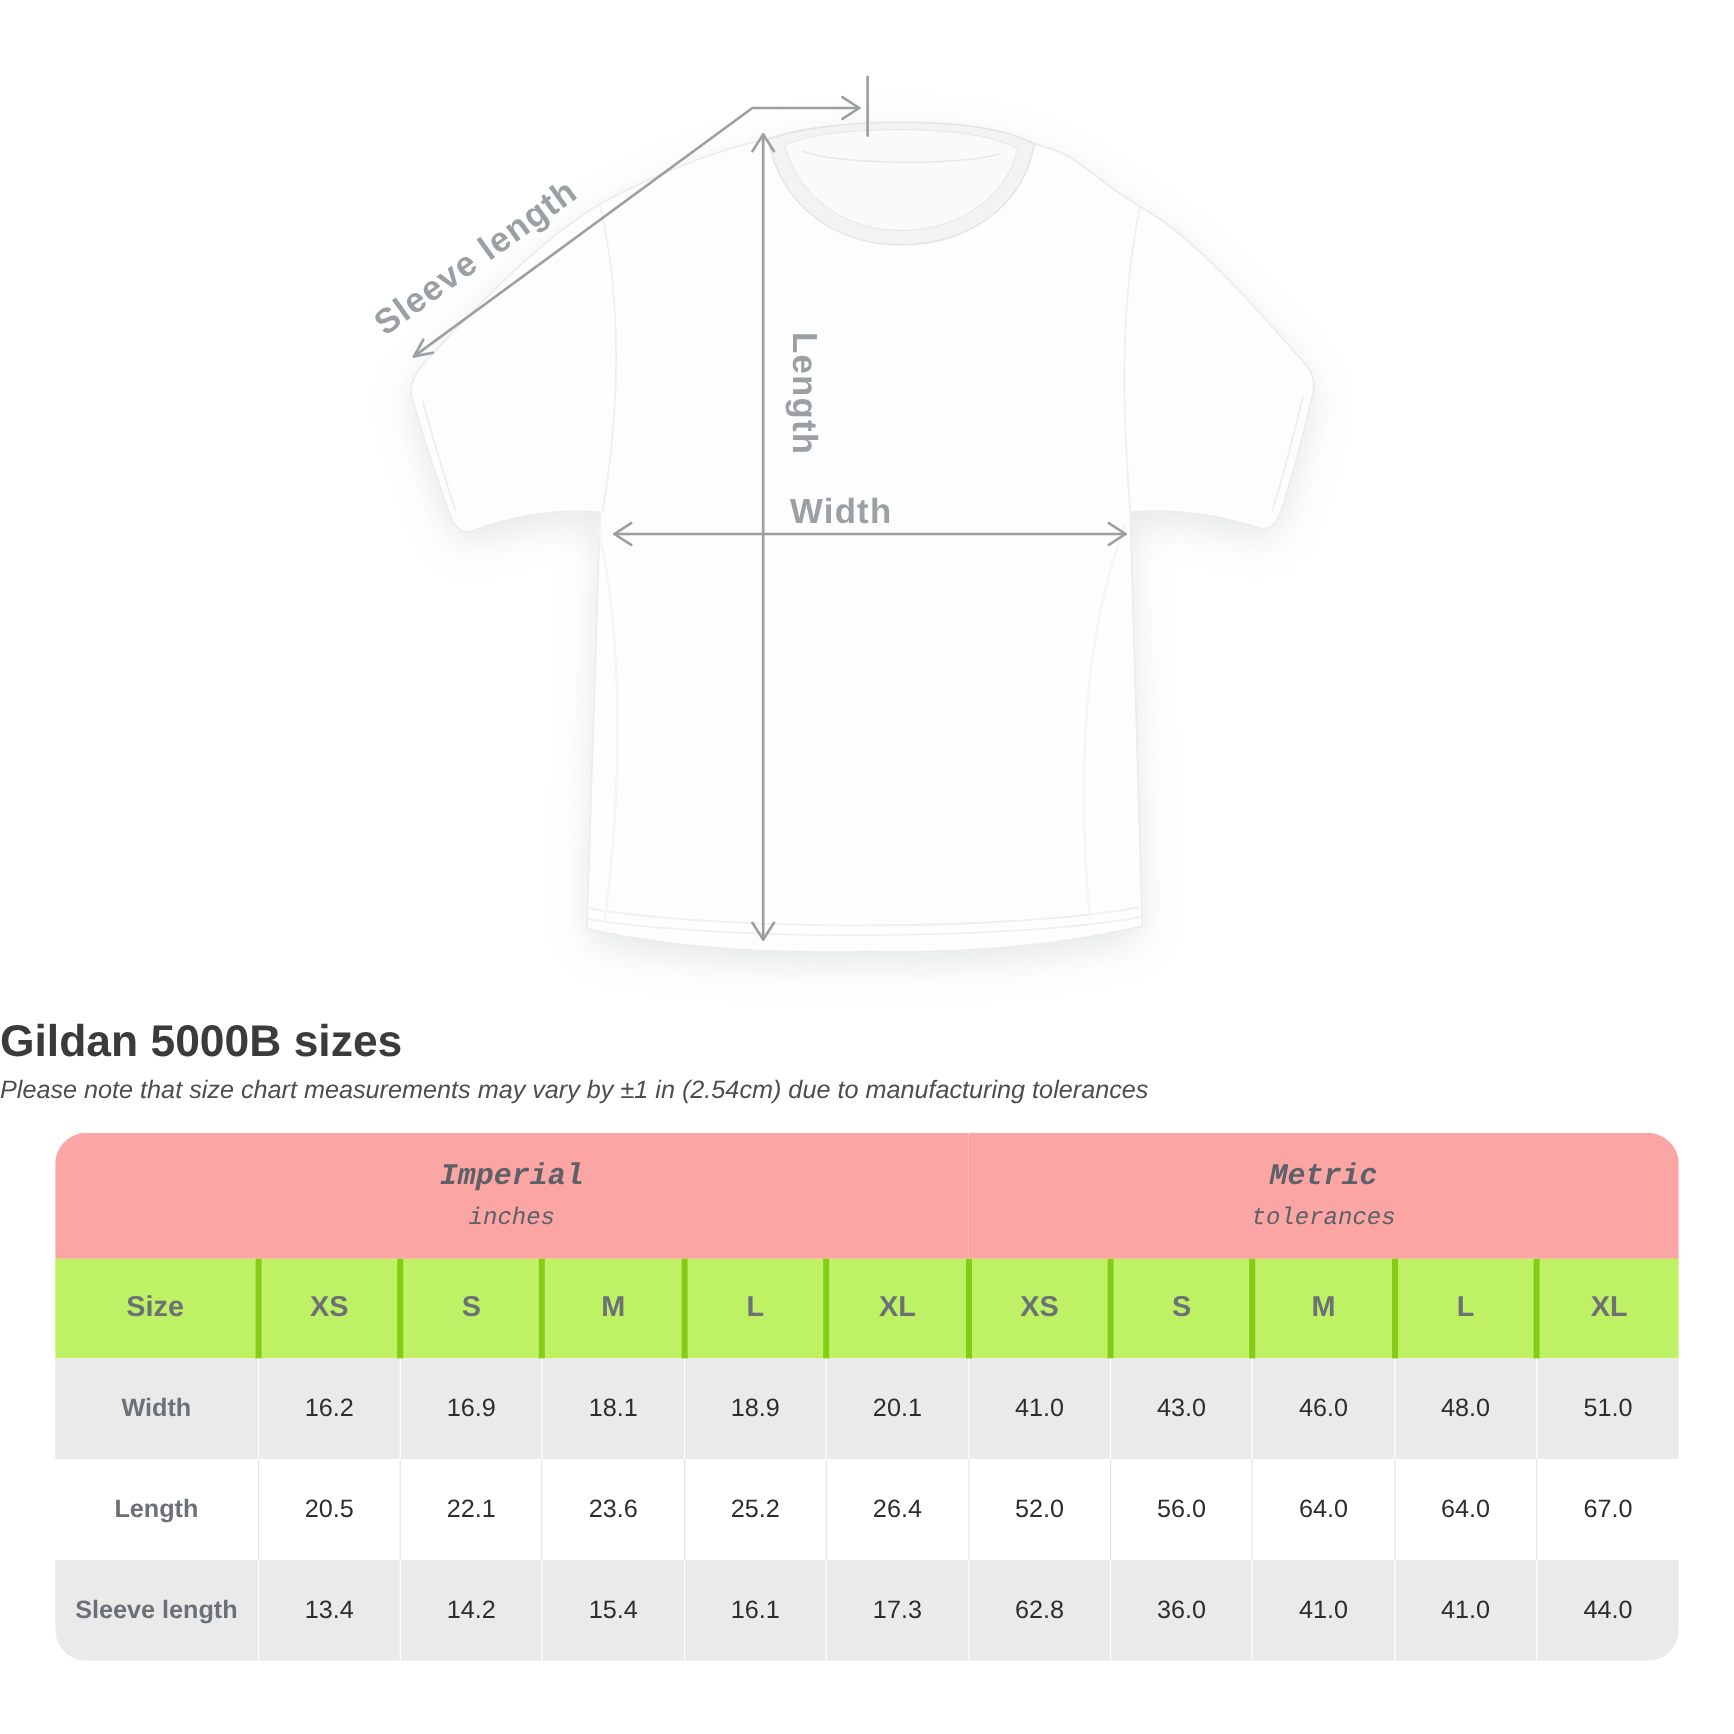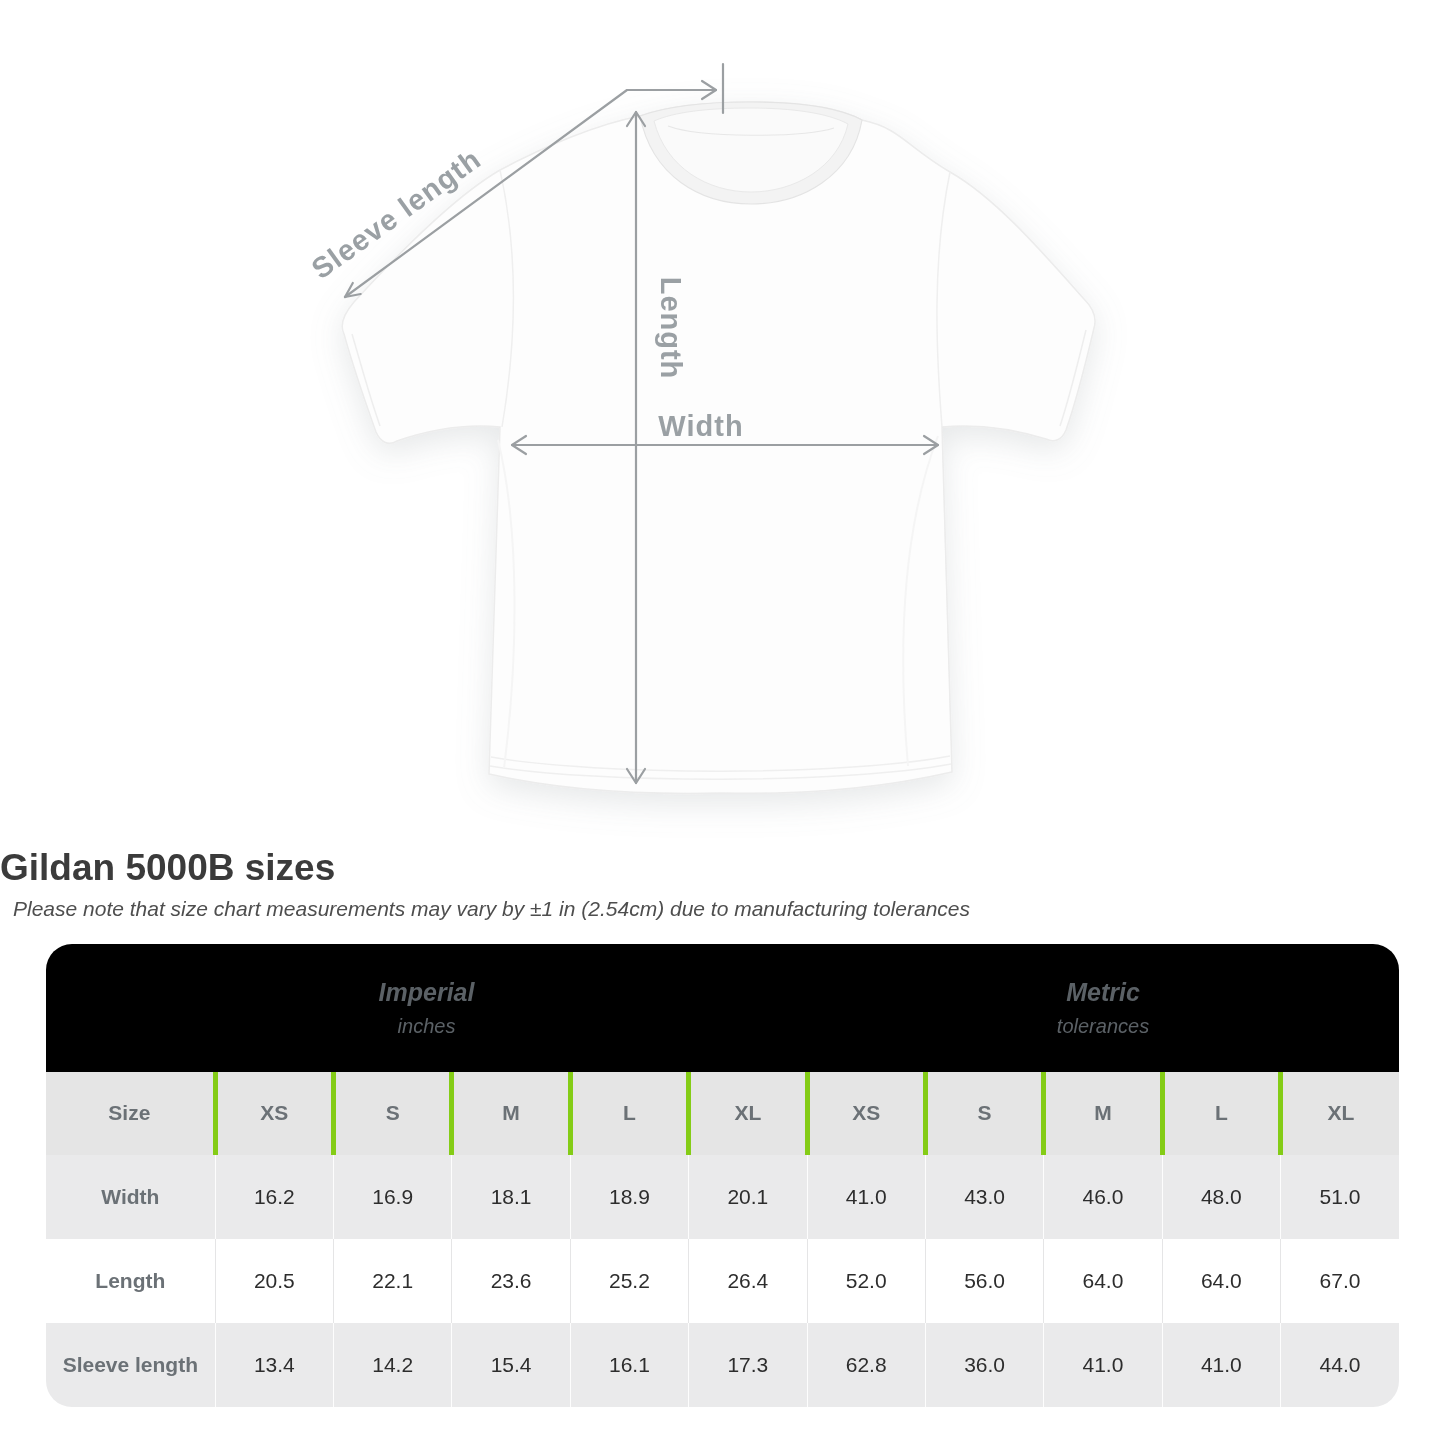--- a/index.html
+++ b/index.html
@@ -17,42 +17,42 @@
     font-family:"Liberation Sans","DejaVu Sans",sans-serif;
     font-weight:bold;font-size:29px;letter-spacing:1px;
   }
 
   
   .caption{padding-top:2px;}
   .caption h1{
     margin:0;font-size:37px;line-height:1.15;color:#3b3b3b;font-weight:bold;
   }
   .caption p{
-    margin:7px 0 0;font-size:21px;font-style:italic;color:#4e4e4e;padding-left:13px;
+    margin:7px 0 0;font-size:21px;font-style:italic;color:#4e4e4e;
   }
 
   
   .table-wrap{
     width:1353px;margin:23px auto 0;border-radius:26px;overflow:hidden;
     background:#ffffff;
   }
   table.size-chart{
     width:100%;border-collapse:collapse;table-layout:fixed;
   }
   .size-chart th,.size-chart td{
     padding:0;text-align:center;vertical-align:middle;font-weight:normal;
   }
-  tr.group-row th{height:128px;background:#000000;}
+  tr.group-row th{height:105px;background:#fca5a5;font-family:Liberation Mono, monospace;}
   .group-label{
     font-size:25px;font-weight:bold;font-style:italic;color:#5b6166;line-height:1.2;
   }
   .group-unit{
     font-size:20px;font-style:italic;color:#5b6166;margin-top:8px;
   }
-  tr.size-row th{height:83px;background:#e5e5e5;font-size:21px;font-weight:bold;color:#6b7176;}
+  tr.size-row th{height:83px;background:#bef264;font-size:24px;font-weight:bold;color:#6b7176;}
   tr.data-row td,tr.data-row th{height:84px;font-size:21px;}
   tr.data-row th{font-weight:bold;color:#6b7176;}
   tr.data-row td{color:#2d2d2d;}
   tr.row-gray td,tr.row-gray th{background:#eaeaeb;}
   tr.row-white td,tr.row-white th{background:#ffffff;}
 
   
   tr.size-row th + th{border-left:5px solid #84cc16;}
   tr.row-white th + td,tr.row-white td + td{border-left:1px solid #e5e5e6;margin-left:16px;}
   tr.row-gray th + td,tr.row-gray td + td{border-left:1px solid rgba(255,255,255,0.9);}

